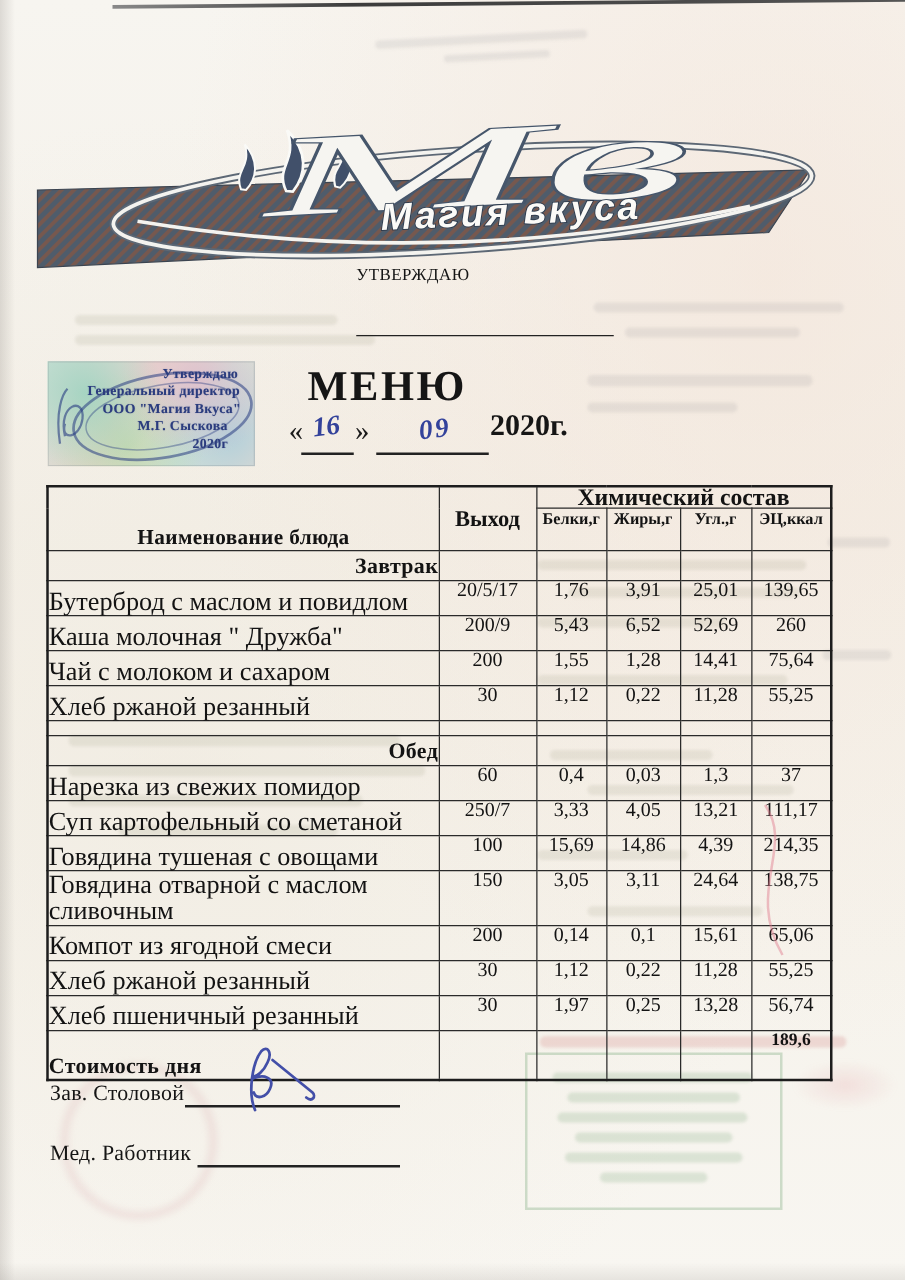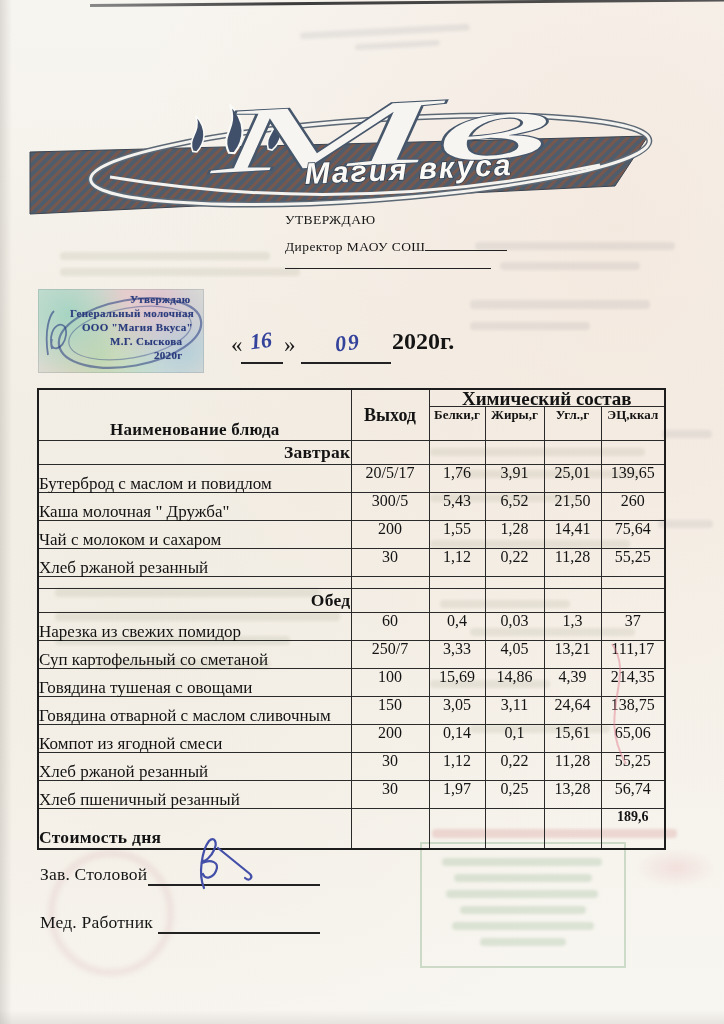--- a/index.html
+++ b/index.html
@@ -76,21 +76,21 @@
   table.menu{position:absolute;left:37px;top:388px;width:627px;border-collapse:collapse;table-layout:fixed;
     border:2.5px solid #1d1d1d;}
   table.menu td,table.menu th{border:1.5px solid #2a2a2a;padding:0;font-family:"Liberation Serif",serif;color:#131313;}
   .h-dish{font-size:17px;font-weight:bold;vertical-align:bottom;padding-bottom:8px;letter-spacing:.3px;}
   .h-yield{font-size:18px;font-weight:bold;vertical-align:middle;}
   .h-chem{font-size:19px;font-weight:bold;height:16px;line-height:15px;}
   .h-sub{font-size:13px;font-weight:bold;vertical-align:top;padding-top:2px;height:33px;}
   tr.section-row{height:24px;}
   td.section-title{font-weight:bold;font-size:17.5px;text-align:right;vertical-align:middle;letter-spacing:.3px;}
   tr.dish-row{height:28px;}
-  td.dish{font-size:17px;text-align:left;vertical-align:bottom;padding:0 30px 1px 6px;line-height:1.02;}
+  td.dish{font-size:21px;text-align:left;vertical-align:bottom;padding:0 30px 1px 6px;line-height:1.02;}
   td.val{font-size:16px;text-align:center;vertical-align:top;padding-top:2px;line-height:1.05;}
   tr.spacer-row{height:12px;}
   tr.total-row{height:40px;}
   td.total-label{font-weight:bold;font-size:17.5px;vertical-align:bottom;padding:0 0 4px 6px;letter-spacing:.3px;}
   td.total-value{font-weight:bold;font-size:14px;text-align:center;vertical-align:top;padding-top:3px;}
 
   .pink-curve{position:absolute;left:588px;top:640px;}
 
   
   .sigrow{position:absolute;font-size:17.5px;letter-spacing:.2px;}
@@ -156,39 +156,37 @@
       <path d="M6,44 C-2,30 12,26 4,8 C18,20 17,34 10,44 Z" fill="#41506a" stroke="#fafaf7" stroke-width="1.6" transform="translate(168,22) rotate(8)"></path>
       <path d="M6,44 C-2,30 12,26 4,8 C18,20 17,34 10,44 Z" fill="#41506a" stroke="#fafaf7" stroke-width="1.6" transform="translate(200,8) rotate(4) scale(1.35)"></path>
       <path d="M6,44 C-2,30 12,26 4,8 C18,20 17,34 10,44 Z" fill="#41506a" stroke="#fafaf7" stroke-width="1.6" transform="translate(248,20) rotate(14)"></path>
     </g>
     <text x="188" y="88" font-size="92" font-style="italic" font-family="'Liberation Serif',serif" fill="#f6f5f1" stroke="#46566b" stroke-width="2" paint-order="stroke" textLength="340" lengthAdjust="spacingAndGlyphs" transform="rotate(-3 188 88)">Мв</text>
     <text x="280" y="99" font-size="30" font-weight="bold" font-style="italic" font-family="'Liberation Sans',sans-serif" fill="#fbfaf7" stroke="#2c3a4c" stroke-width="1.4" paint-order="stroke" letter-spacing="2" transform="rotate(-2.5 280 99)">Магия вкуса</text>
   </svg>
 
   <div class="approve">
     <div>УТВЕРЖДАЮ</div>
-    <div class="row2">
-      <span>Директор МАОУ СОШ</span><span class="u" style="width:82px;"></span>
-    </div>
     <div class="blank2"></div>
   </div>
 
   <div class="stamp">
     <svg width="166" height="84" viewBox="0 0 166 84">
       <ellipse cx="92" cy="44" rx="72" ry="33" fill="none" stroke="rgba(40,60,130,.55)" stroke-width="2.2" transform="rotate(-10 92 44)"></ellipse>
       <ellipse cx="92" cy="44" rx="62" ry="25" fill="none" stroke="rgba(40,60,130,.4)" stroke-width="1.2" transform="rotate(-10 92 44)"></ellipse>
       <path d="M14,60 C8,34 30,28 28,46 C26,62 10,64 14,50 M10,66 C6,40 12,26 16,22" fill="none" stroke="rgba(40,60,130,.6)" stroke-width="1.8"></path>
     </svg>
     <div class="sl l0">Утверждаю</div>
-    <div class="sl l1">Генеральный молочная</div>
+    <div class="sl l1">Генеральный директор</div>
     <div class="sl l2">ООО "Магия Вкуса"</div>
     <div class="sl l3">М.Г. Сыскова</div>
     <div class="sl l4">2020г</div>
   </div>
 
+  <div class="menu-title">МЕНЮ</div>
   <div class="date-line">
     <span class="q open">«</span>
     <span class="hand day">16</span>
     <span class="q close">»</span>
     <span class="hand month">09</span>
     <span class="year">2020г.</span>
     <span class="dline d1"></span>
     <span class="dline d2"></span>
   </div>
 
@@ -226,24 +224,24 @@
         <tr class="dish-row">
           <td class="dish">Бутерброд с маслом и повидлом</td>
           <td class="val">20/5/17</td>
           <td class="val">1,76</td>
           <td class="val">3,91</td>
           <td class="val">25,01</td>
           <td class="val">139,65</td>
         </tr>
         <tr class="dish-row">
           <td class="dish">Каша молочная " Дружба"</td>
-          <td class="val">300/5</td>
+          <td class="val">200/9</td>
           <td class="val">5,43</td>
           <td class="val">6,52</td>
-          <td class="val">21,50</td>
+          <td class="val">52,69</td>
           <td class="val">260</td>
         </tr>
         <tr class="dish-row">
           <td class="dish">Чай с молоком и сахаром</td>
           <td class="val">200</td>
           <td class="val">1,55</td>
           <td class="val">1,28</td>
           <td class="val">14,41</td>
           <td class="val">75,64</td>
         </tr>

